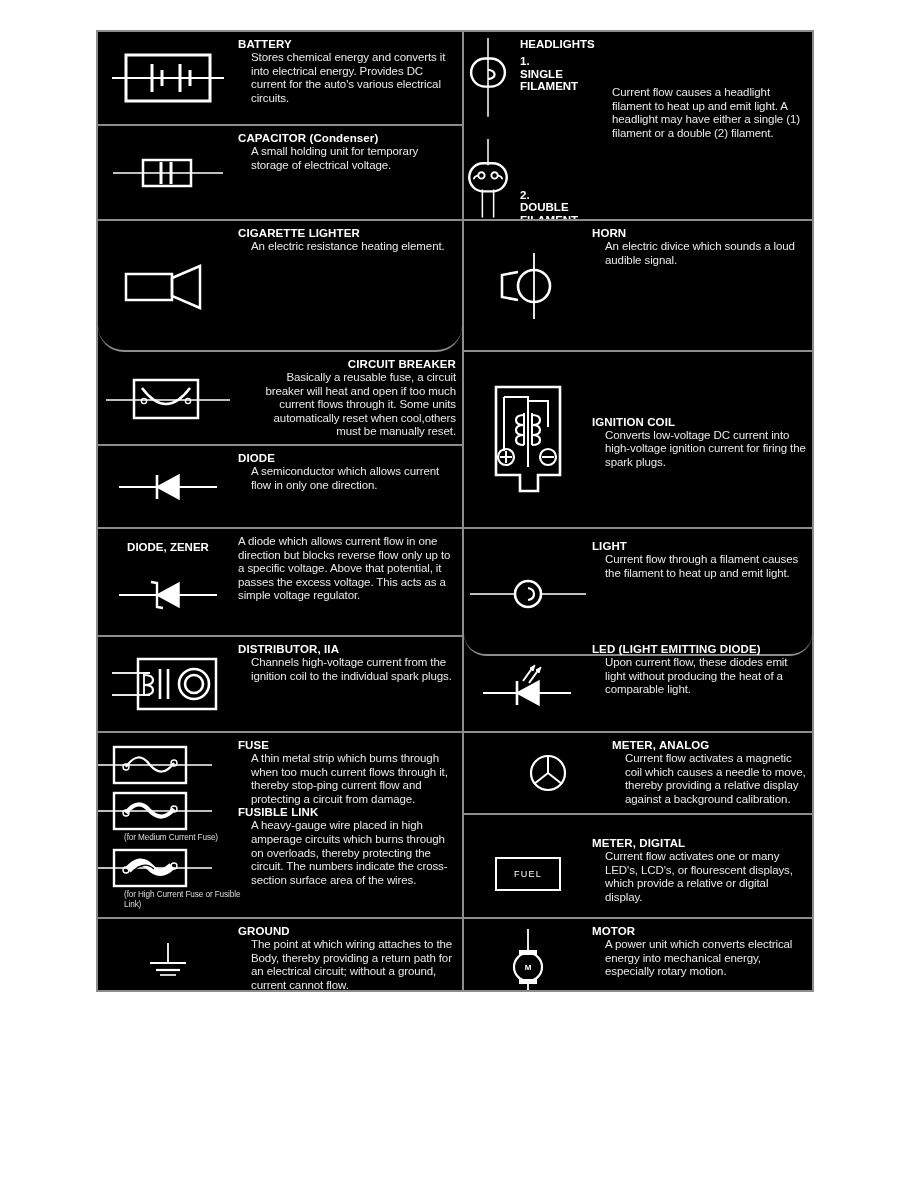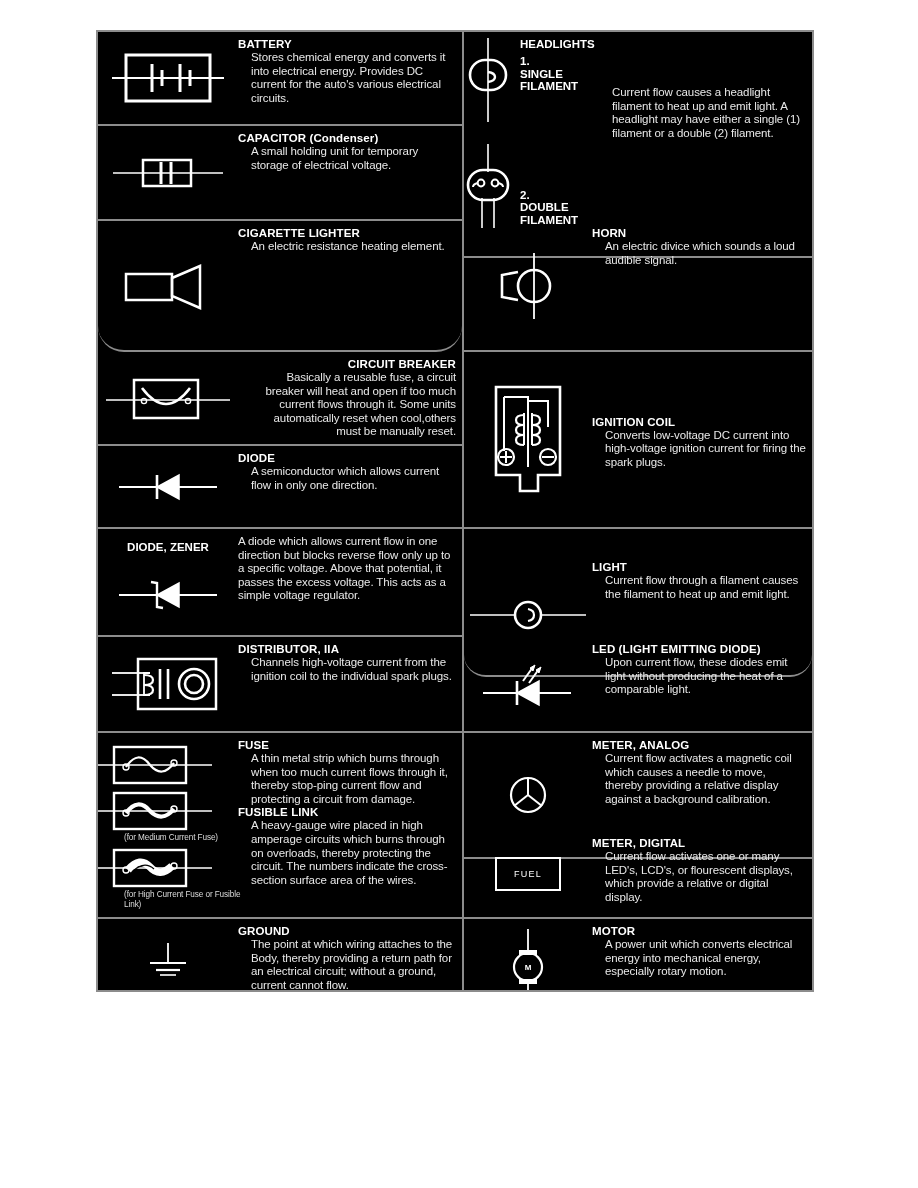--- a/index.html
+++ b/index.html
@@ -295,21 +295,21 @@
       <div class="text-cell">
         <div class="entry-title">GROUND</div>
         <div class="entry-desc">The point at which wiring attaches to the Body, thereby providing a return path for an electrical circuit; without a ground, current cannot flow.</div>
       </div>
     </div>
 
   </div>
 
   <div class="column" id="right-column">
 
-    <div class="row" style="top:0px; height:226px;">
+    <div class="row" style="top:0px; height:189px;">
       <div class="symbol-cell" style="width:48px; justify-content:flex-start; padding-top:4px;">
         <svg class="svg-sym" width="48" height="88" viewBox="0 0 48 88">
           <line x1="24" y1="2" x2="24" y2="86" stroke="#fff" stroke-width="1.6"></line>
           <rect x="6" y="24" width="36" height="30" rx="15" ry="15" fill="none" stroke="#fff" stroke-width="2.6"></rect>
           <path d="M24 36 q7 1 7 5 q0 4 -7 5" fill="none" stroke="#fff" stroke-width="2.4"></path>
         </svg>
         <svg class="svg-sym" style="margin-top:18px;" width="48" height="88" viewBox="0 0 48 88">
           <line x1="24" y1="2" x2="24" y2="30" stroke="#fff" stroke-width="1.6"></line>
           <rect x="4" y="28" width="40" height="30" rx="15" ry="15" fill="none" stroke="#fff" stroke-width="2.6"></rect>
           <circle cx="17" cy="41" r="3.4" fill="none" stroke="#fff" stroke-width="2"></circle>
@@ -367,21 +367,21 @@
         </svg>
       </div>
       <div class="text-cell" style="display:flex; flex-direction:column; justify-content:center;">
         <div>
           <div class="entry-title">IGNITION COIL</div>
           <div class="entry-desc">Converts low-voltage DC current into high-voltage ignition current for firing the spark plugs.</div>
         </div>
       </div>
     </div>
 
-    <div class="row" style="top:523px; height:122px;border-radius:22px;">
+    <div class="row" style="top:502px; height:122px;border-radius:22px;">
       <div class="symbol-cell sym-w-right">
         <svg class="svg-sym" width="120" height="44" viewBox="0 0 120 44">
           <line x1="2" y1="22" x2="118" y2="22" stroke="#fff" stroke-width="1.6"></line>
           <circle cx="60" cy="22" r="13" fill="#000" stroke="#fff" stroke-width="2.6"></circle>
           <path d="M60 16 q6 1 6 6 q0 5 -6 6" fill="none" stroke="#fff" stroke-width="2.2"></path>
         </svg>
       </div>
       <div class="text-cell">
         <div class="entry-title">LIGHT</div>
         <div class="entry-desc">Current flow through a filament causes the filament to heat up and emit light.</div>
@@ -399,21 +399,21 @@
           <path d="M56 28 L66 14" fill="none" stroke="#fff" stroke-width="2"></path>
           <path d="M63 15 L68 12 L66 18 Z" fill="#fff" stroke="#fff" stroke-width="1"></path>
         </svg>
       </div>
       <div class="text-cell">
         <div class="entry-title">LED (LIGHT EMITTING DIODE)</div>
         <div class="entry-desc">Upon current flow, these diodes emit light without producing the heat of a comparable light.</div>
       </div>
     </div>
 
-    <div class="row" style="top:701px; height:126px;">
+    <div class="row" style="top:701px; height:82px;padding-left:20px;">
       <div class="symbol-cell sym-w-right">
         <svg class="svg-sym" width="60" height="60" viewBox="0 0 60 60">
           <circle cx="30" cy="30" r="17" fill="none" stroke="#fff" stroke-width="2.2"></circle>
           <line x1="30" y1="30" x2="30" y2="13" stroke="#fff" stroke-width="2"></line>
           <line x1="30" y1="30" x2="16" y2="41" stroke="#fff" stroke-width="2"></line>
           <line x1="30" y1="30" x2="44" y2="41" stroke="#fff" stroke-width="2"></line>
         </svg>
       </div>
       <div class="text-cell">
         <div class="entry-title">METER, ANALOG</div>

